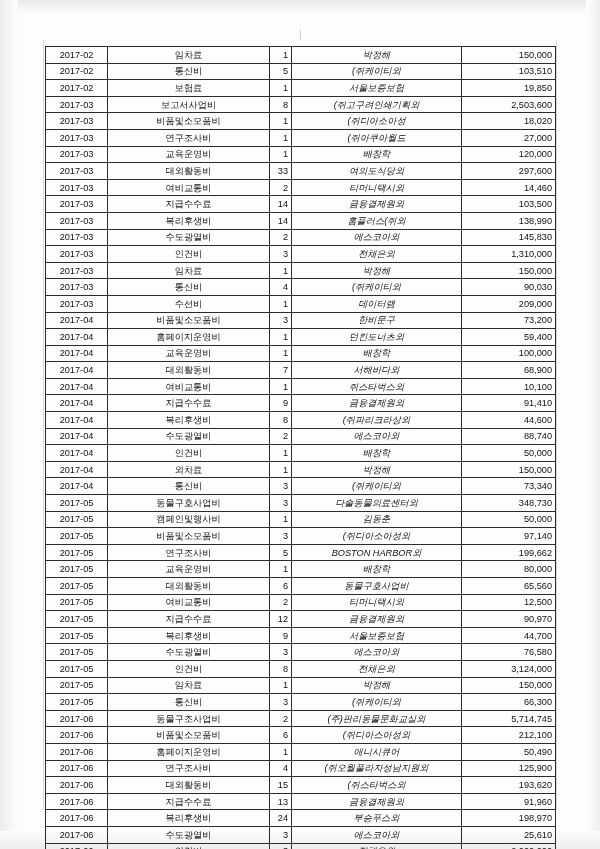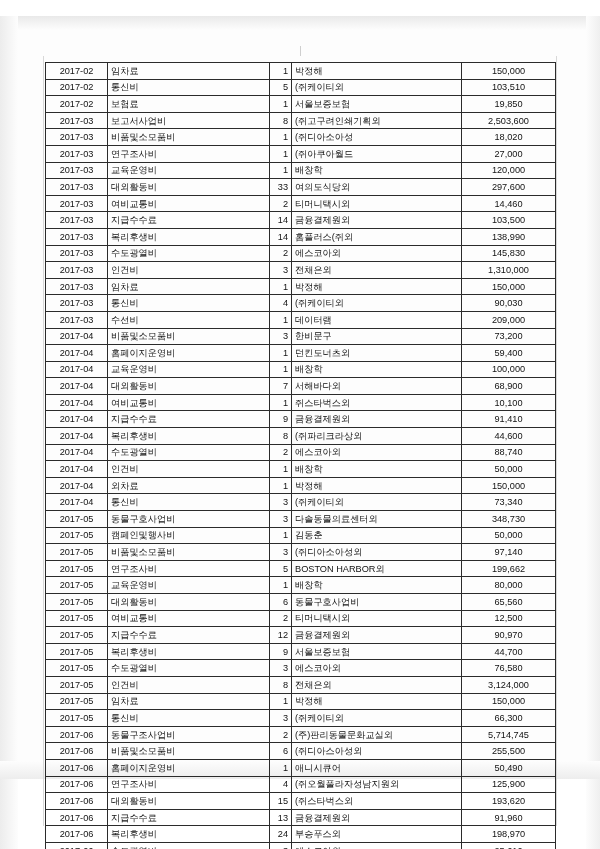--- a/index.html
+++ b/index.html
@@ -13,23 +13,22 @@
     font-family: "Liberation Sans", sans-serif;
     color: #111111;
     position: relative;
     overflow: hidden;
   }
   .page {
     position: absolute;
     left: 0;
     top: 0;
     width: 600px;
-    height: 763px;
+    height: 849px;
     background: #fdfdfd;
-    margin-top: 16px;
   }
   
   .scan-edge-top {
     position: absolute;
     left: 0; top: 0;
     width: 600px; height: 14px;
     background: linear-gradient(to bottom, #e9e9e9, #fdfdfd);
   }
   .scan-edge-left {
     position: absolute;
@@ -69,24 +68,24 @@
     white-space: nowrap;
     overflow: hidden;
   }
   col.c-date { width: 62px; }
   col.c-item { width: 162px; }
   col.c-qty  { width: 22px; }
   col.c-payee { width: 170px; }
   col.c-amt  { width: 94px; }
 
   td.date { text-align: center; }
-  td.item { text-align: left; padding-left: 8px; }
+  td.item { text-align: center; padding-left: 8px; }
   td.qty  { text-align: right; padding-right: 5px; }
-  td.payee { text-align: left; padding-left: 8px; }
-  td.amt  { text-align: center; padding-right: 6px; }
+  td.payee { text-align: center; padding-left: 8px; font-style: italic; }
+  td.amt  { text-align: right; padding-right: 6px; }
 
   
   .hairline {
     position: absolute;
     top: 40px;
     width: 1px;
     height: 770px;
     background: #d8d8d8;
   }
   .hairline.h1 { left: 43px; }
@@ -407,21 +406,21 @@
             <td class="item">동물구조사업비</td>
             <td class="qty">2</td>
             <td class="payee">(주)판리동물문화교실외</td>
             <td class="amt">5,714,745</td>
           </tr>
           <tr>
             <td class="date">2017-06</td>
             <td class="item">비품및소모품비</td>
             <td class="qty">6</td>
             <td class="payee">(쥐디아스아성외</td>
-            <td class="amt">255,500</td>
+            <td class="amt">212,100</td>
           </tr>
           <tr>
             <td class="date">2017-06</td>
             <td class="item">홈페이지운영비</td>
             <td class="qty">1</td>
             <td class="payee">애니시큐어</td>
             <td class="amt">50,490</td>
           </tr>
           <tr>
             <td class="date">2017-06</td>

